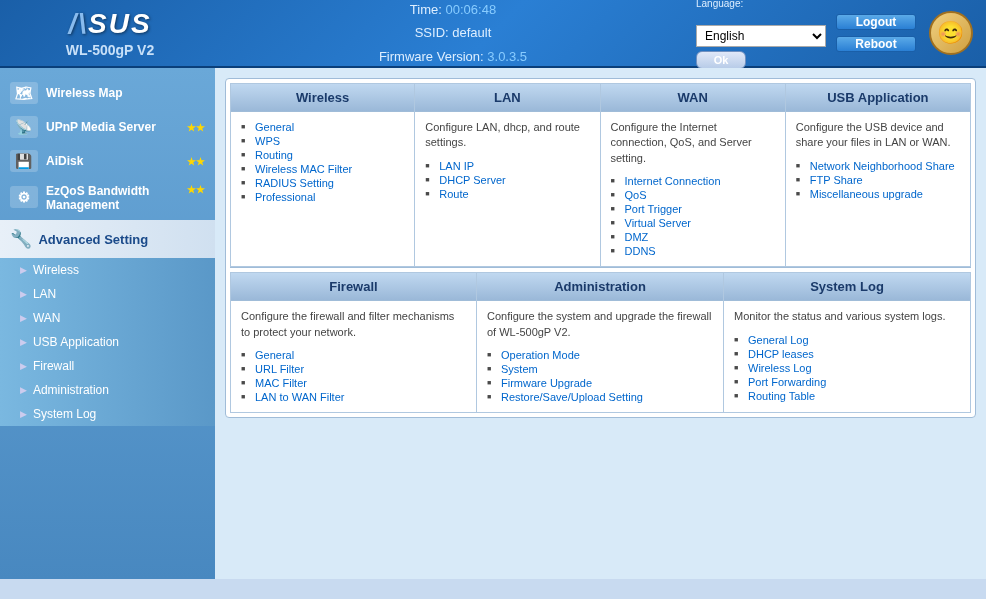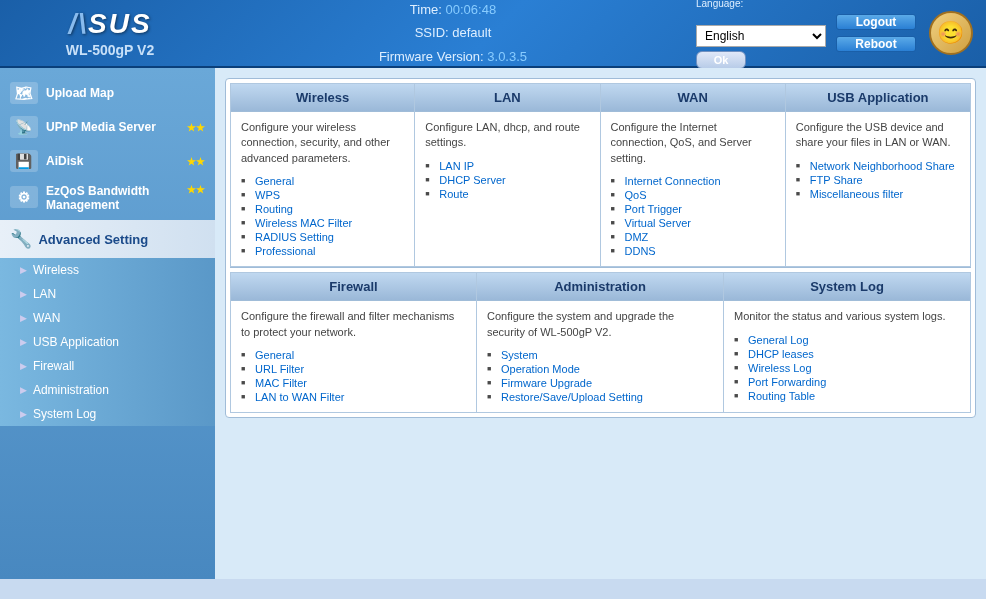--- a/index.html
+++ b/index.html
@@ -282,21 +282,21 @@
     <div class="avatar-circle">😊</div>
   </div>
 </div>
 
 <div id="main">
   <div id="sidebar">
 
     <div class="sidebar-section">
       <div class="sidebar-main-item">
         <div class="sidebar-icon">🗺</div>
-        <span class="sidebar-item-label">Upload Map</span>
+        <span class="sidebar-item-label">Wireless Map</span>
       </div>
       <div class="sidebar-main-item">
         <div class="sidebar-icon">📡</div>
         <span class="sidebar-item-label">UPnP Media Server</span>
         <span class="sidebar-stars">★★</span>
       </div>
       <div class="sidebar-main-item">
         <div class="sidebar-icon">💾</div>
         <span class="sidebar-item-label">AiDisk</span>
         <span class="sidebar-stars">★★</span>
@@ -346,21 +346,20 @@
   </div>
 
   <div id="content">
     <div class="content-grid">
 
       <div class="top-grid">
 
         <div class="section-cell">
           <div class="section-header">Wireless</div>
           <div class="section-body">
-            <p class="section-desc">Configure your wireless connection, security, and other advanced parameters.</p>
             <ul class="section-links">
               <li><a>General</a></li>
               <li><a>WPS</a></li>
               <li><a>Routing</a></li>
               <li><a>Wireless MAC Filter</a></li>
               <li><a>RADIUS Setting</a></li>
               <li><a>Professional</a></li>
             </ul>
           </div>
         </div>
@@ -392,21 +391,21 @@
           </div>
         </div>
 
         <div class="section-cell" style="border-right:1px solid #b0c8e0;">
           <div class="section-header">USB Application</div>
           <div class="section-body">
             <p class="section-desc">Configure the USB device and share your files in LAN or WAN.</p>
             <ul class="section-links">
               <li><a>Network Neighborhood Share</a></li>
               <li><a>FTP Share</a></li>
-              <li><a>Miscellaneous filter</a></li>
+              <li><a>Miscellaneous upgrade</a></li>
             </ul>
           </div>
         </div>
       </div>
 
       <div class="bottom-grid">
 
         <div class="section-cell">
           <div class="section-header">Firewall</div>
           <div class="section-body">
@@ -416,24 +415,24 @@
               <li><a>URL Filter</a></li>
               <li><a>MAC Filter</a></li>
               <li><a>LAN to WAN Filter</a></li>
             </ul>
           </div>
         </div>
 
         <div class="section-cell">
           <div class="section-header">Administration</div>
           <div class="section-body">
-            <p class="section-desc">Configure the system and upgrade the security of WL-500gP V2.</p>
-            <ul class="section-links">
+            <p class="section-desc">Configure the system and upgrade the firewall of WL-500gP V2.</p>
+            <ul class="section-links">
+              <li><a>Operation Mode</a></li>
               <li><a>System</a></li>
-              <li><a>Operation Mode</a></li>
               <li><a>Firmware Upgrade</a></li>
               <li><a>Restore/Save/Upload Setting</a></li>
             </ul>
           </div>
         </div>
 
         <div class="section-cell" style="border-right:1px solid #b0c8e0;">
           <div class="section-header">System Log</div>
           <div class="section-body">
             <p class="section-desc">Monitor the status and various system logs.</p>

